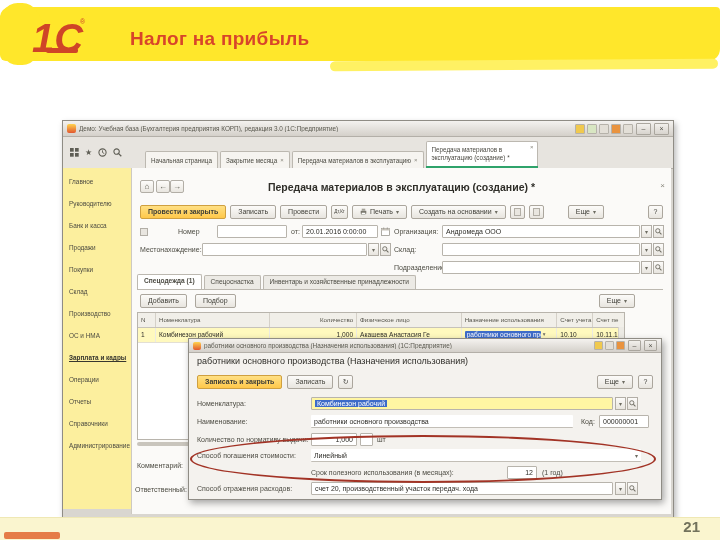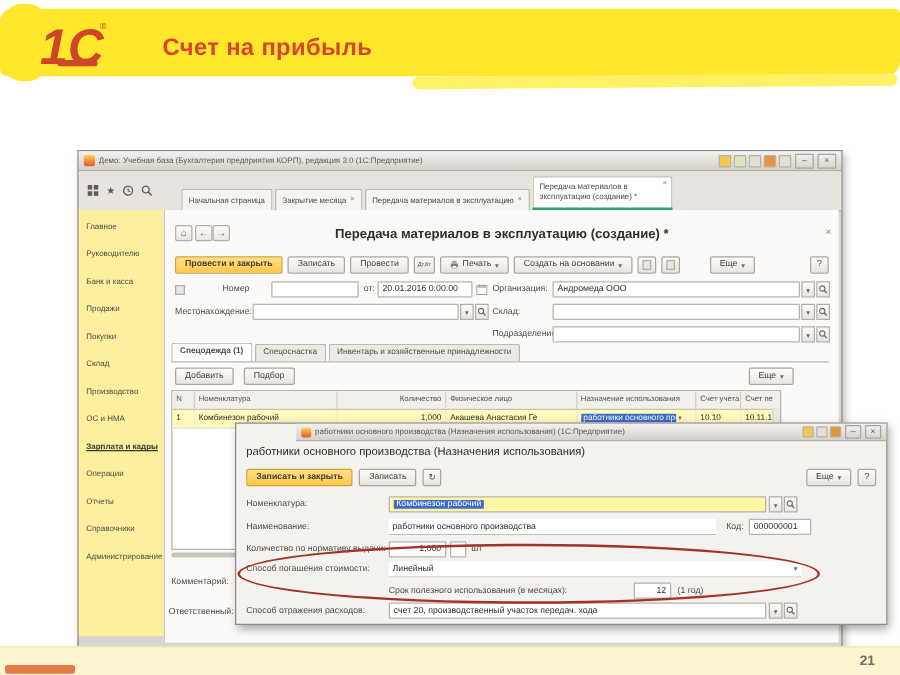--- a/index.html
+++ b/index.html
@@ -9,21 +9,21 @@
   
   .band-top{position:absolute;left:0;top:7px;width:720px;height:54px;background:#ffe72b;border-radius:10px 4px 12px 6px;}
   .band-top::before{content:"";position:absolute;left:-3px;top:-4px;width:46px;height:62px;background:#ffe72b;border-radius:45%;}
   .band-top::after{content:"";position:absolute;left:330px;bottom:-9px;width:388px;height:10px;background:#fff163;border-radius:5px;transform:rotate(-.4deg);}
   .logo{position:absolute;left:32px;top:14px;width:74px;height:44px;color:#cf4527;}
   .logo .n1{position:absolute;left:0;top:2px;font-size:40px;font-weight:bold;font-style:italic;}
   .logo .tail{position:absolute;left:14px;bottom:5px;width:32px;height:5px;background:#cf4527;border-radius:2px;}
   .logo .reg{position:absolute;left:48px;top:4px;font-size:7px;}
   .slide-title{position:absolute;left:130px;top:28px;font-size:19px;font-weight:bold;color:#d8452a;letter-spacing:.3px;}
   .band-bottom{position:absolute;left:0;bottom:0;width:720px;height:22px;background:#faf5cf;border-top:1px solid #efe8b4;}
-  .page-num{position:absolute;right:20px;bottom:5px;font-size:11px;font-weight:bold;color:#72725c;}
+  .page-num{position:absolute;right:20px;bottom:5px;font-size:15px;font-weight:bold;color:#72725c;}
   .corner-mark{position:absolute;left:4px;bottom:1px;width:56px;height:7px;background:#e0662f;border-radius:2px;opacity:.85;}
 
   
   .win{position:absolute;left:62px;top:120px;width:610px;height:396px;background:#d9d6d0;border:1px solid #8f8c85;box-shadow:2px 3px 6px rgba(0,0,0,.28);font-size:7px;color:#3c3b36;}
   .titlebar{height:15px;display:flex;align-items:center;gap:3px;padding:0 4px;background:linear-gradient(#f4f2ef,#d4d0ca);border-bottom:1px solid #b3afa8;}
   .tb-appicon{width:9px;height:9px;background:linear-gradient(#ffd34e,#e2572f);border-radius:2px;flex:0 0 auto;}
   .tb-title{flex:1;font-size:6.4px;color:#5a594f;white-space:nowrap;overflow:hidden;}
   .tb-cluster{display:flex;gap:2px;align-items:center;}
   .tb-mini{width:8px;height:8px;border-radius:1px;border:1px solid #b6b2aa;}
   .tb-btn{width:13px;height:10px;display:flex;align-items:center;justify-content:center;font-size:7px;color:#55544c;background:linear-gradient(#f2f0ec,#d8d4ce);border:1px solid #aaa69e;border-radius:1px;}
@@ -70,21 +70,21 @@
   .grid .hc{font-size:6.2px;color:#55544b;padding:3px 3px 0;border-right:1px solid #d4d0c8;box-sizing:border-box;overflow:hidden;white-space:nowrap;}
   .grid .drow{display:flex;background:#fff9be;height:14px;border-bottom:1px solid #e3dfd4;}
   .grid .dc{font-size:6.6px;color:#2e2d28;padding:3px 3px 0;border-right:1px solid #eceae2;box-sizing:border-box;overflow:hidden;white-space:nowrap;display:flex;align-items:flex-start;gap:2px;}
   .c0{width:18px;}.c1{width:115px;}.c2{width:87px;text-align:right;justify-content:flex-end;}.c3{width:105px;}.c4{width:96px;}.c5{width:36px;}.c6{width:31px;}
   .sel-cell{background:#3d6bc8;color:#fff;padding:0 2px;border-radius:1px;max-width:72px;overflow:hidden;white-space:nowrap;}
   .vscroll{position:absolute;right:0;top:14px;bottom:0;width:5px;background:#eceae4;border-left:1px solid #d6d2ca;}
   .hscroll{position:absolute;left:5px;top:274px;width:56px;height:4px;background:#c9c5bd;border-radius:2px;}
   .foot-lbl{position:absolute;font-size:7px;color:#4c4b42;}
 
   
-  .dlg{position:absolute;left:188px;top:338px;width:472px;height:160px;background:#f4f2ee;border:1px solid #8f8c85;box-shadow:2px 3px 7px rgba(0,0,0,.35);z-index:6;padding-left:48px;}
+  .dlg{position:absolute;left:188px;top:338px;width:472px;height:160px;background:#f4f2ee;border:1px solid #8f8c85;box-shadow:2px 3px 7px rgba(0,0,0,.35);z-index:6;}
   .dlg .titlebar{height:13px;}
   .dlg-head{position:absolute;left:8px;top:17px;font-size:9px;color:#2e2d28;}
   .dlg-toolbar{position:absolute;left:8px;right:8px;top:35px;height:15px;display:flex;gap:5px;align-items:center;}
   .ufld{background:#fff;border:none;border-bottom:1px solid #c2beb6;}
   .req{background:#fff6a3;}
   .blue-sel{background:#3d6bc8;color:#fff;padding:0 2px;}
 
   .red-oval{position:absolute;left:190px;top:435px;width:462px;height:44px;border:2.5px solid #a23325;border-radius:50%;z-index:10;pointer-events:none;}
 
   svg{display:block;}
@@ -93,21 +93,21 @@
 <body>
 
 <div class="slide">
 
   <div class="band-top"></div>
   <div class="logo">
     <span class="n1">1С</span>
     <span class="tail"></span>
     <span class="reg">®</span>
   </div>
-  <div class="slide-title">Счет на прибыль</div>
+  <div class="slide-title">Налог на прибыль</div>
 
   <div class="win">
 
     <div class="titlebar">
       <span class="tb-appicon"></span>
       <span class="tb-title">Демо: Учебная база (Бухгалтерия предприятия КОРП), редакция 3.0 (1С:Предприятие)</span>
       <span class="tb-cluster">
         <span class="tb-mini" style="background:#f0c94f"></span>
         <span class="tb-mini" style="background:#d8e6c2"></span>
         <span class="tb-mini" style="background:#e3dfd7"></span>

